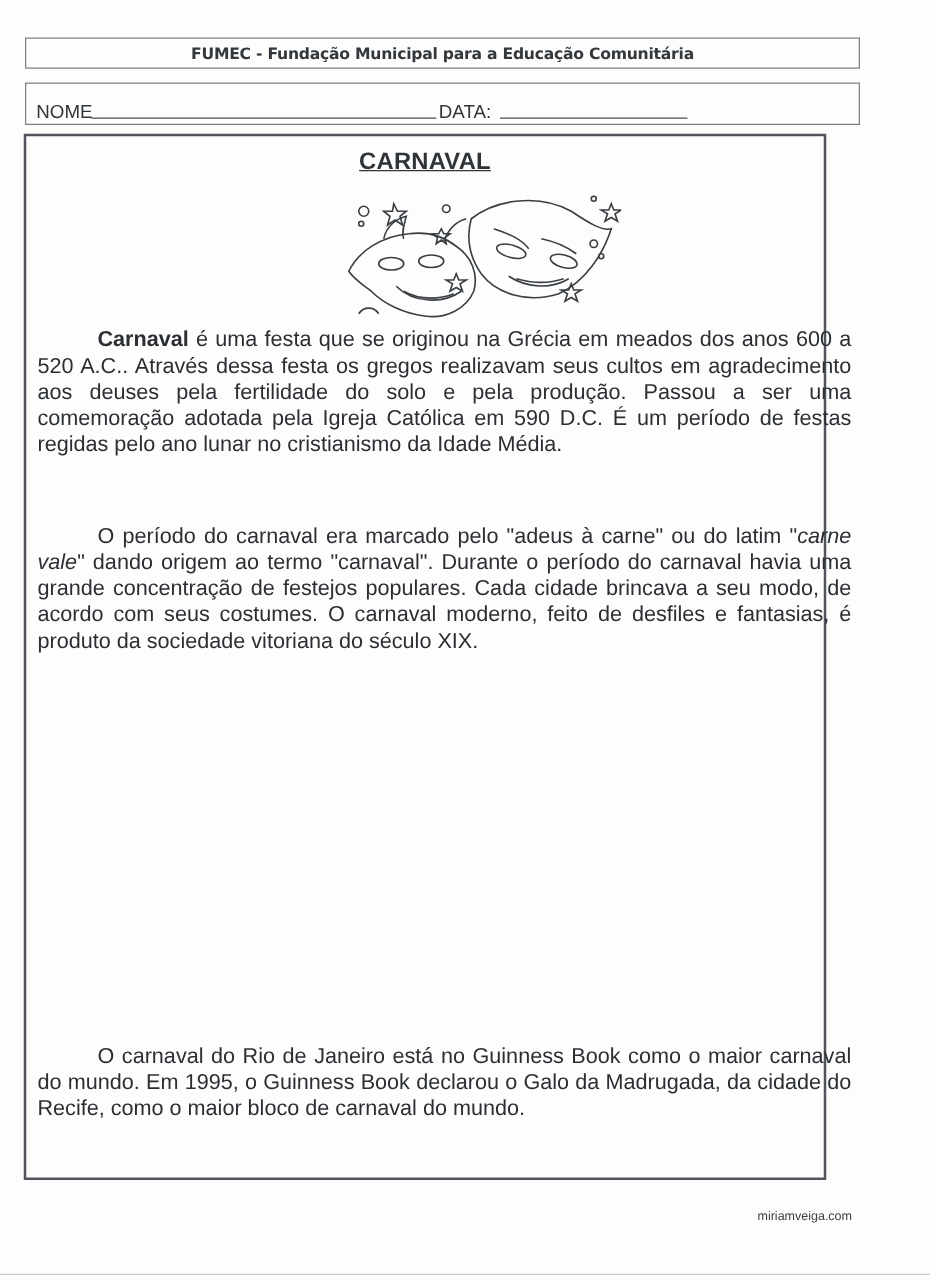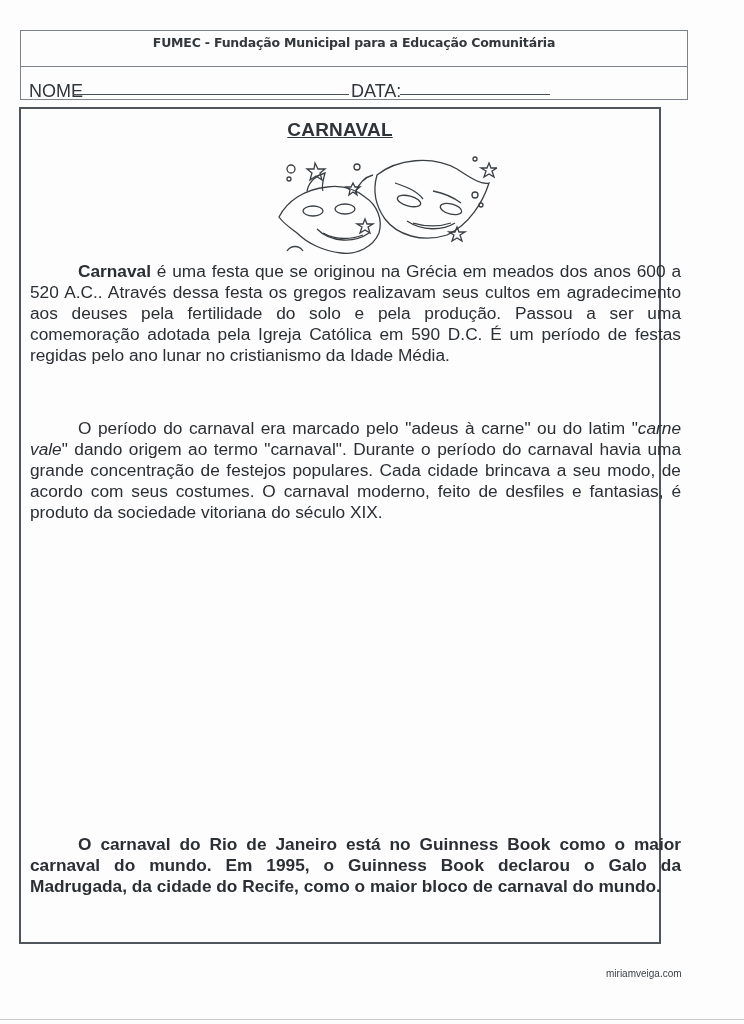--- a/index.html
+++ b/index.html
@@ -13,40 +13,40 @@
       position: relative;
       overflow: hidden;
       font-family: "Liberation Sans", sans-serif;
       color: #2b2f33;
     }
     .header-box {
       position: absolute;
       left: 20px;
       top: 30px;
       width: 668px;
-      height: 37px;
+      height: 25px;
       border: 1px solid #7c8288;
       box-sizing: border-box;
       text-align: center;
       font-family: "DejaVu Sans", sans-serif;
       font-size: 12.5px;
       font-weight: bold;
       line-height: 24px;
       letter-spacing: -0.2px;
       color: #33383d;
     }
     .name-box {
       position: absolute;
       left: 20px;
       top: 66px;
       width: 668px;
       height: 34px;
       border: 1px solid #7c8288;
       box-sizing: border-box;
-      font-size: 18px;
+      font-size: 15px;
       color: #30353a;
     }
     .name-label {
       position: absolute;
       left: 8px;
       top: 14px;
     }
     .name-line {
       position: absolute;
       left: 52px;
@@ -104,21 +104,21 @@
       color: #2b2f33;
     }
     .text p {
       margin: 0;
       text-indent: 48px;
     }
     .p1 { top: 152px; }
     .p2 { top: 309px; }
     .p3 { top: 495px; }
     .p4 { top: 596px; }
-    .p5 { top: 725px; font-weight: bold; }
+    .p5 { top: 725px; }
     .footer {
       position: absolute;
       left: 606px;
       top: 968px;
       font-size: 10px;
       color: #3a3f44;
     }
     .bottom-line {
       position: absolute;
       left: 0;

